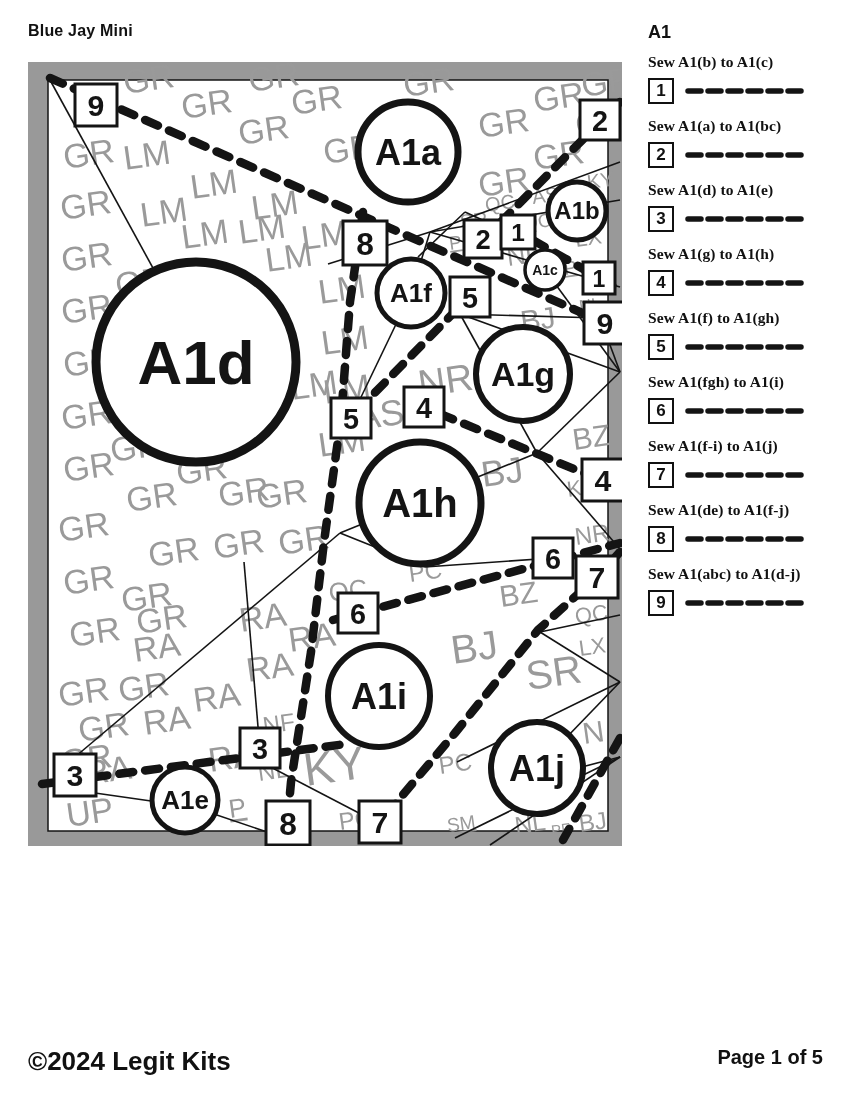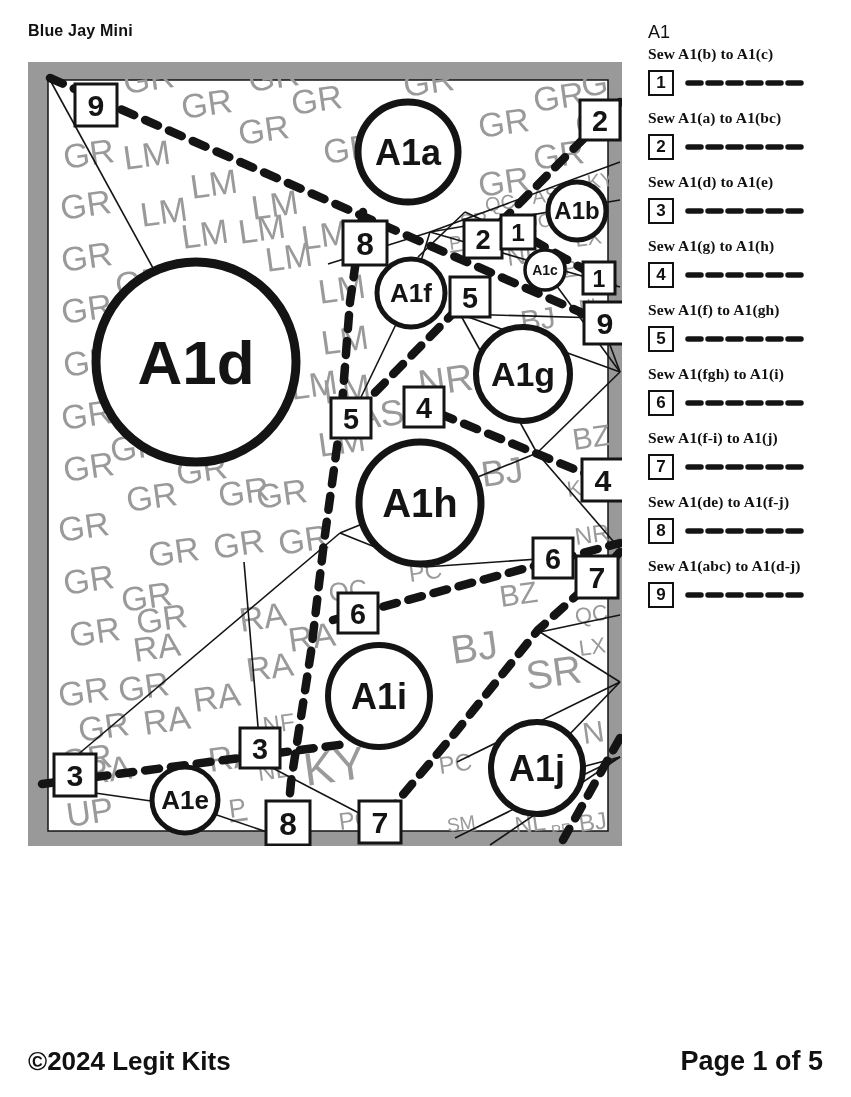--- a/index.html
+++ b/index.html
@@ -7,34 +7,34 @@
     width:851px;height:1097px;position:relative;background:#ffffff;
     font-family:"Liberation Sans", sans-serif;color:#111;overflow:hidden;
   }
   .page-title{
     position:absolute;left:28px;top:22px;font-size:16px;font-weight:bold;letter-spacing:.2px;
   }
   .sidebar{
     position:absolute;left:648px;top:22px;width:185px;
   }
   .sidebar-title{font-size:21px;font-weight:bold;margin-bottom:18px;}
-  .section-label{font-size:18px;font-weight:normal;margin-bottom:2px;}
+  .section-label{font-size:18px;font-weight:bold;margin-bottom:10px;}
   .step{margin-bottom:3px;}
   .step-text{font-size:15.5px;font-weight:bold;margin-bottom:7px;letter-spacing:.1px;font-family:Liberation Serif, serif;}
   .step-marker-row{display:flex;align-items:center;margin-bottom:13px;}
   .step-num{
     width:22px;height:22px;border:2.5px solid #111;background:#fff;
     font-size:17px;font-weight:bold;display:flex;align-items:center;justify-content:center;
     margin-right:10px;flex:0 0 auto;
   }
   .step-dash{flex:0 0 auto;}
   .diagram-wrap{position:absolute;left:28px;top:62px;width:594px;height:784px;}
   svg text{font-family:"Liberation Sans", sans-serif;}
   .footer-left{position:absolute;left:28px;top:1046px;font-size:26px;font-weight:bold;}
-  .footer-right{position:absolute;right:28px;top:1046px;font-size:27px;font-weight:bold;}
+  .footer-right{position:absolute;right:28px;top:1046px;font-size:20px;font-weight:bold;}
 </style>
 </head>
 <body>
 
 <div class="page-title">Blue Jay Mini</div>
 
 <div class="sidebar">
   <div class="section-label">A1</div>
   <div>
   <div class="step">

